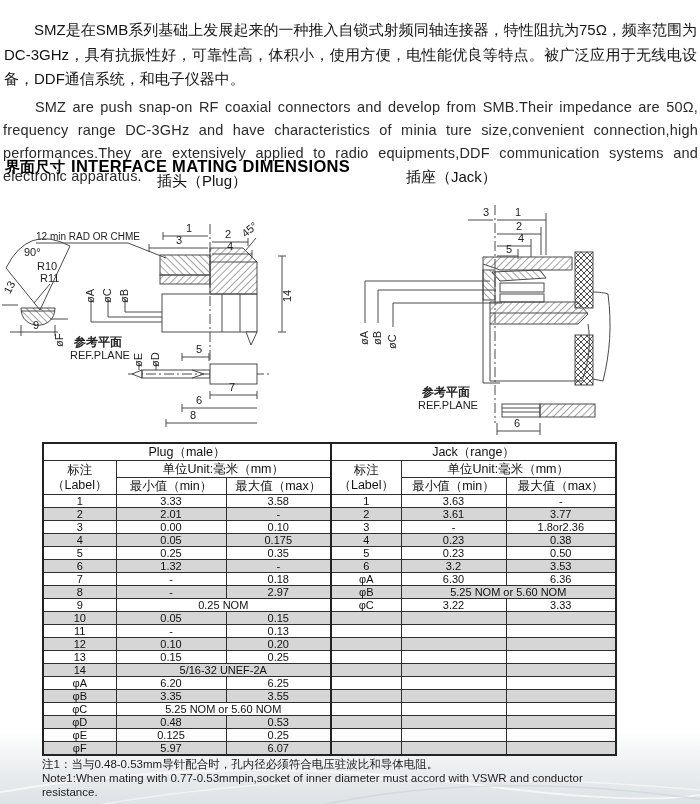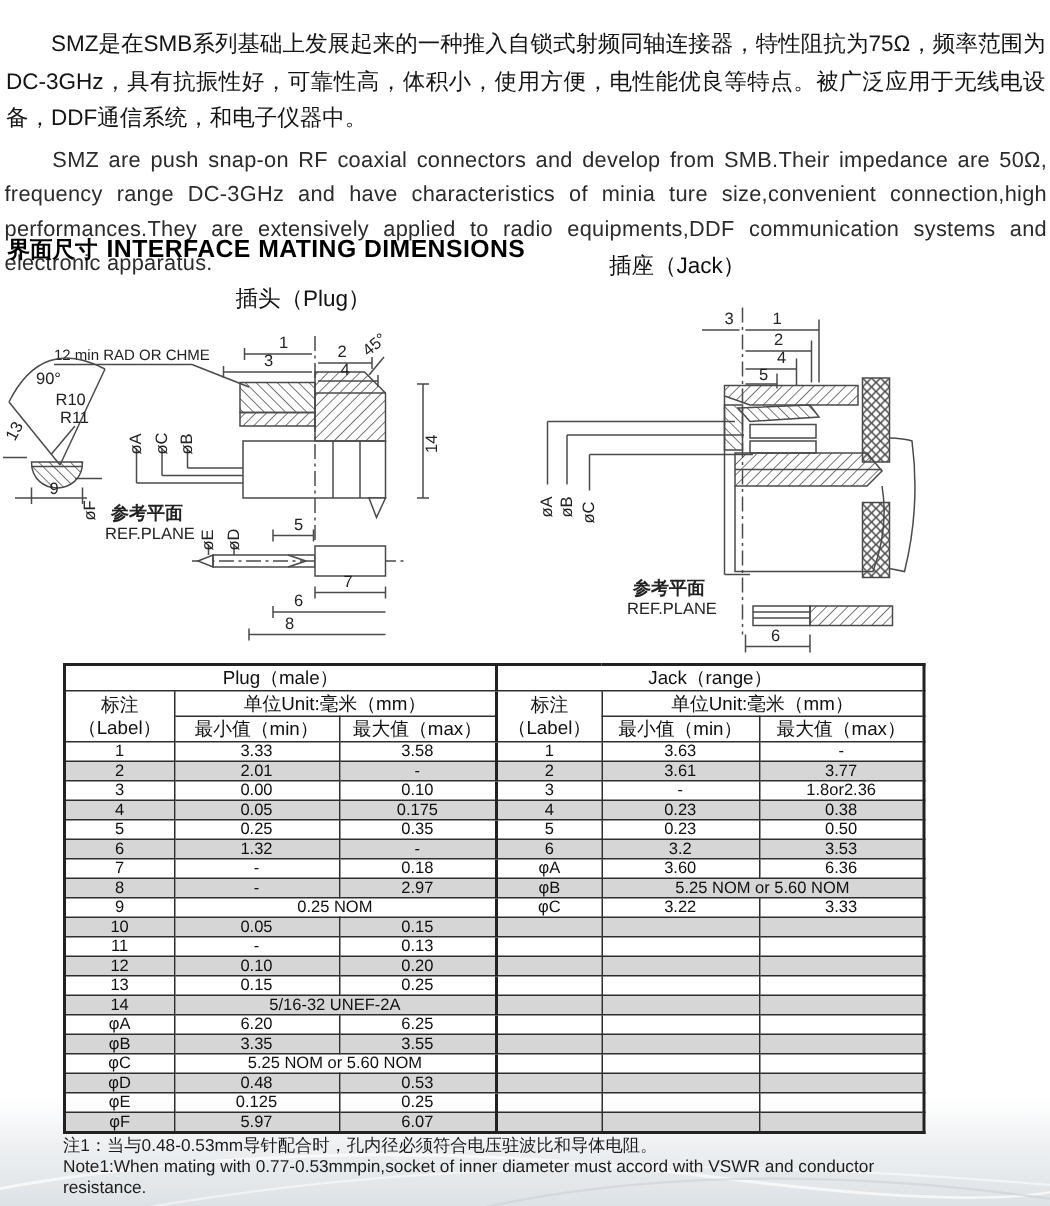--- a/index.html
+++ b/index.html
@@ -8,21 +8,21 @@
   
   .intro-cn{position:absolute;top:3px;left:4px;width:693px;font-size:15px;line-height:24.5px;
             text-align:justify;text-indent:2em;color:#141414;}
   .intro-en{position:absolute;top:81px;left:3px;width:695px;font-size:14.5px;line-height:23px;
             text-align:justify;text-indent:2.2em;color:#2b2b2b;letter-spacing:.2px;}
   
   .section-title{position:absolute;top:150px;left:5px;margin:0;font-weight:bold;color:#000;white-space:nowrap;}
   .section-title .cn{font-size:15px;margin-right:6px;}
   .section-title .en{font-size:16.5px;letter-spacing:.3px;}
   .caption{position:absolute;font-size:15px;color:#111;}
-  .caption-plug{top:190px;left:157px;}
+  .caption-plug{top:172px;left:157px;}
   .caption-jack{top:168px;left:406px;}
   
   .drw{position:absolute;}
   .drw-plug{top:198px;left:0;}
   .drw-jack{top:195px;left:350px;}
   .drw text{fill:#222;stroke:none;font-size:11px;font-family:"Liberation Sans",sans-serif;}
   .drw text.cjk{font-size:12px;font-weight:bold;}
   .drw text.sm{font-size:10px;}
   .drw line,.drw path,.drw rect,.drw polygon{stroke:#4a4a4a;stroke-width:1;}
   .cl{stroke-dasharray:10 3 2 3;}
@@ -314,21 +314,21 @@
           <td>-</td>
           <td class="jack-label-cell">6</td>
           <td>3.2</td>
           <td>3.53</td>
         </tr>
         <tr>
           <td>7</td>
           <td>-</td>
           <td>0.18</td>
           <td class="jack-label-cell">φA</td>
-          <td>3.60</td>
+          <td>6.30</td>
           <td>6.36</td>
         </tr>
         <tr>
           <td>8</td>
           <td>-</td>
           <td>2.97</td>
           <td class="jack-label-cell">φB</td>
           <td colspan="2">5.25 NOM or 5.60 NOM</td>
         </tr>
         <tr>

